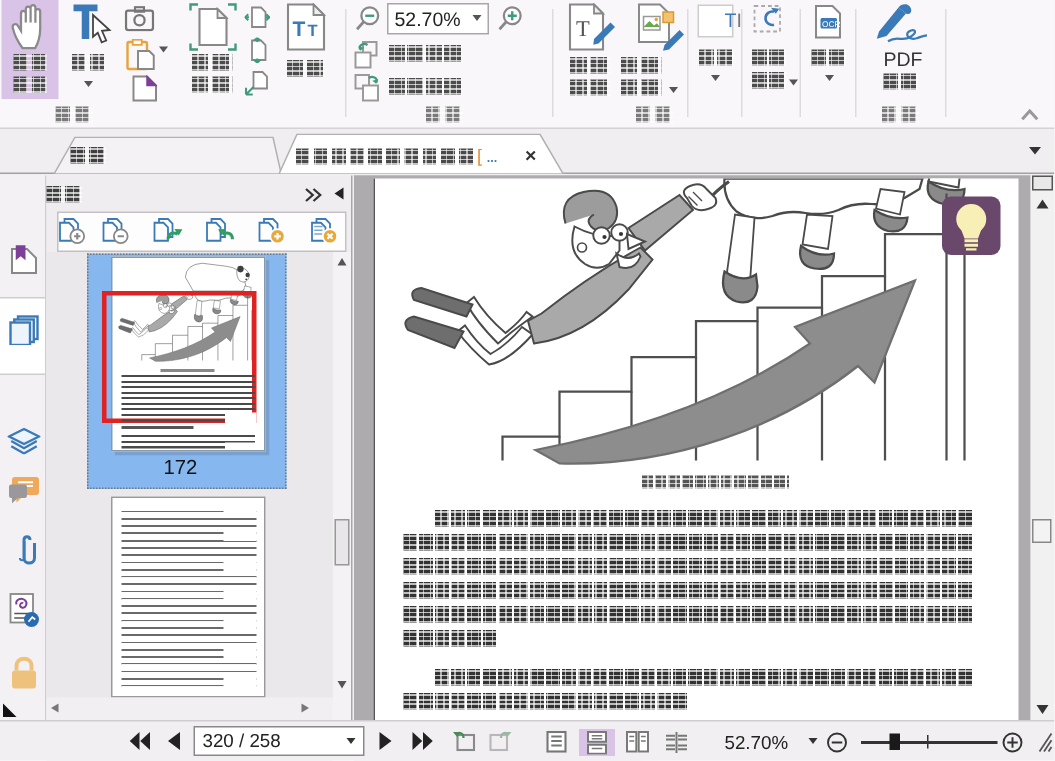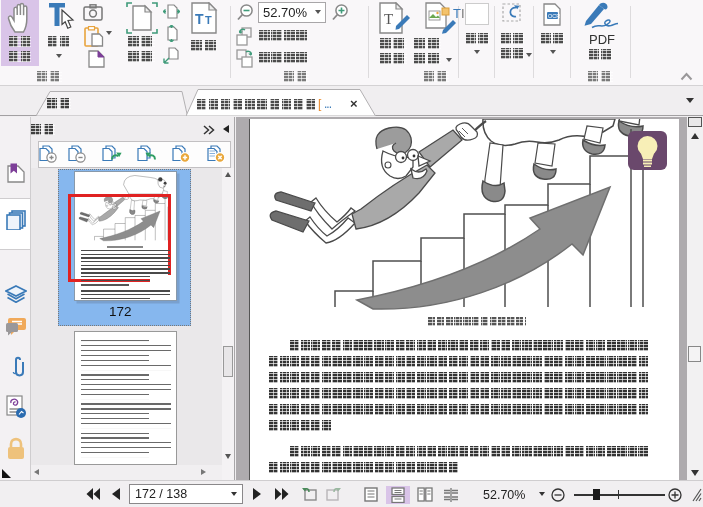--- a/index.html
+++ b/index.html
@@ -139,21 +139,21 @@
     <path d="M11 16 L15 12 L18 15 L20 13.5 L22 16 Z" fill="#6aa84f"></path>
     <circle cx="19.5" cy="11" r="1.2" fill="#e8a33d"></circle>
     <rect x="24" y="6" width="7" height="7" fill="#f3c26b" stroke="#d89b3a" stroke-width="1"></rect>
     <path d="M25 28 L35 18 L38 21 L28 31 L24 31.8 Z" fill="#3a7ab8"></path>
   </svg>
   <div class="zh lbl" style="left:414px;top:38px;width:27px;--w:11px;--s:13.5px"></div>
   <div class="zh lbl" style="left:414px;top:53px;width:27px;--w:11px;--s:13.5px"></div>
   <div class="abs" style="left:446px;top:58px;width:0;height:0;border-left:3.5px solid transparent;border-right:3.5px solid transparent;border-top:4px solid #555"></div>
 
   <div class="abs" style="left:465px;top:3px;width:24px;height:22px;border:1px solid #ccc;background:#fff"></div>
-  <div class="abs" style="left:453px;top:6px;font-size:13px;color:#3a7ab8">T<span style="color:#777">I</span></div>
+  <div class="abs" style="left:483px;top:6px;font-size:13px;color:#3a7ab8">T<span style="color:#777">I</span></div>
   <div class="zh lbl" style="left:466px;top:33px;width:23px;--w:10px;--s:11.8px"></div>
   <div class="abs" style="left:474px;top:50px;width:0;height:0;border-left:3.5px solid transparent;border-right:3.5px solid transparent;border-top:4px solid #555"></div>
 
   <svg class="abs" style="left:502px;top:3px" width="24" height="23" viewBox="0 0 24 23">
     <rect x="1" y="1" width="17" height="17" fill="none" stroke="#aaa" stroke-width="1.2" stroke-dasharray="2.5 2"></rect>
     <path d="M14 13.5 A4.5 4.5 0 1 1 14 4.8" fill="none" stroke="#3a7ab8" stroke-width="1.7"></path>
     <path d="M12 2.2 L15.2 6.2 L17.5 2.8 Z" fill="#3a7ab8"></path>
   </svg>
   <div class="zh lbl" style="left:501px;top:33px;width:23px;--w:10px;--s:11.8px"></div>
   <div class="zh lbl" style="left:501px;top:48px;width:23px;--w:10px;--s:11.8px"></div>
@@ -474,21 +474,21 @@
 <div class="abs" style="left:0;top:480px;width:703px;height:27px;background:#f1eff1;border-top:1px solid #cfcdcf">
 
   <svg class="abs" style="left:85px;top:6px" width="16" height="14" viewBox="0 0 16 14">
     <path d="M8 1 L1.5 7 L8 13 Z" fill="#222"></path>
         <path d="M15 1 L8.5 7 L15 13 Z" fill="#222"></path>
   </svg>
   <svg class="abs" style="left:110px;top:6px" width="12" height="14" viewBox="0 0 12 14">
     <path d="M10 1 L2 7 L10 13 Z" fill="#222"></path>
   </svg>
   <div class="abs" style="left:129px;top:3px;width:114px;height:20px;background:#fff;border:1px solid #8a888a"></div>
-  <div class="abs" style="left:135px;top:6px;font-size:12.5px;color:#222">172 / 138</div>
+  <div class="abs" style="left:135px;top:6px;font-size:12.5px;color:#222">320 / 258</div>
   <div class="abs" style="left:231px;top:11px;width:0;height:0;border-left:3.5px solid transparent;border-right:3.5px solid transparent;border-top:4px solid #333"></div>
   <svg class="abs" style="left:251px;top:6px" width="12" height="14" viewBox="0 0 12 14">
     <path d="M2 1 L10 7 L2 13 Z" fill="#222"></path>
   </svg>
   <svg class="abs" style="left:274px;top:6px" width="16" height="14" viewBox="0 0 16 14">
     <path d="M1 1 L7.5 7 L1 13 Z" fill="#222"></path>
         <path d="M8 1 L14.5 7 L8 13 Z" fill="#222"></path>
   </svg>
 
   <svg class="abs" style="left:301px;top:5px" width="17" height="16" viewBox="0 0 17 16">

